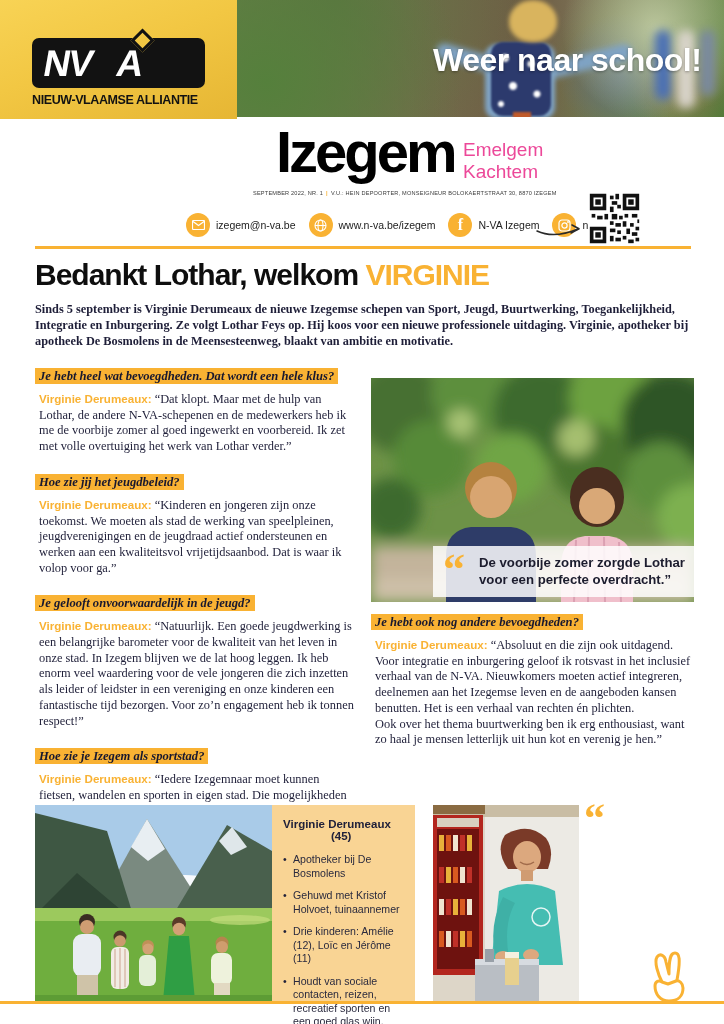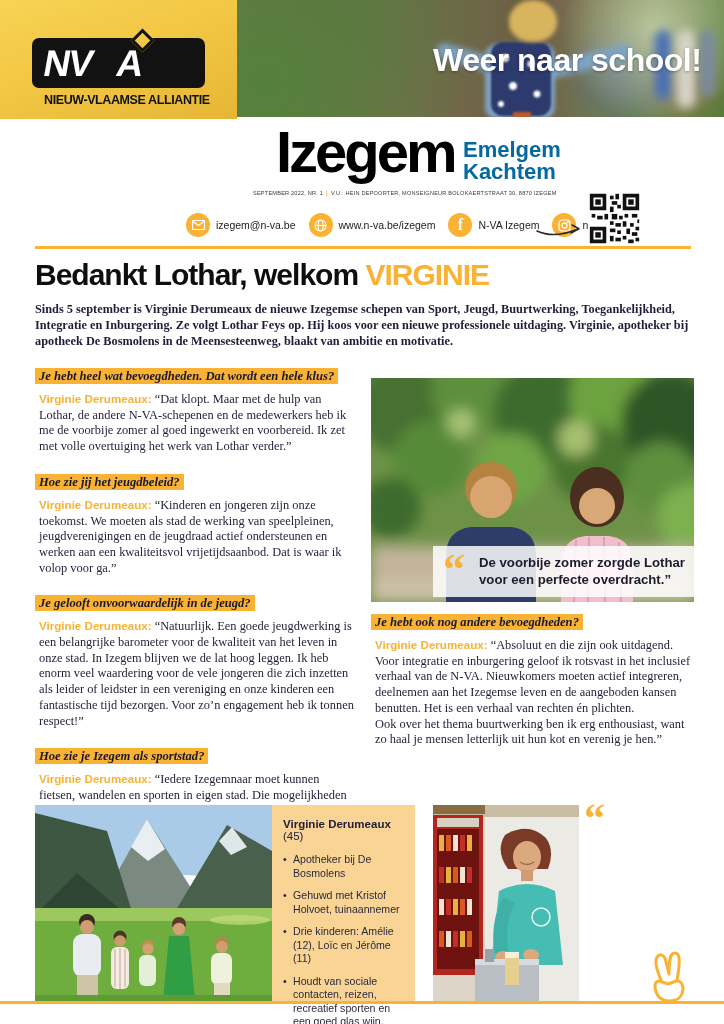--- a/index.html
+++ b/index.html
@@ -21,21 +21,21 @@
     display:flex; align-items:center; justify-content:flex-start;
     padding-left:12px; overflow:visible;
   }
   .nva-letters { font-weight:bold; font-size:37px; color:#fff; letter-spacing:-2px;
     transform:skewX(-10deg); line-height:1; }
   .nva-a { margin-left:26px; }
   .nva-diamond {
     position:absolute; left:102px; top:-6px; width:17px; height:17px;
     background:#f2c743; border:3px solid #121212; transform:rotate(45deg);
   }
-  .nva-sub { position:absolute; left:44px; top:93px; width:180px;
+  .nva-sub { position:absolute; left:32px; top:93px; width:180px;
     font-size:12.5px; font-weight:bold; color:#121212; letter-spacing:-0.4px; white-space:nowrap; }
   .header-photo {
     position:absolute; left:237px; top:0; width:487px; height:117px; overflow:hidden;
     background:
       radial-gradient(circle at 6% 70%, #55803c 0%, rgba(85,128,60,0) 42%),
       radial-gradient(circle at 20% 0%, #5d7342 0%, rgba(93,115,66,0) 50%),
       radial-gradient(circle at 86% 25%, rgba(200,210,170,0.85) 0%, rgba(200,210,170,0) 22%),
       radial-gradient(circle at 79% 65%, rgba(90,110,170,0.55) 0%, rgba(90,110,170,0) 16%),
       radial-gradient(circle at 92% 75%, rgba(215,120,110,0.4) 0%, rgba(215,120,110,0) 12%),
       radial-gradient(circle at 100% 95%, #4c7a36 0%, rgba(76,122,54,0) 38%),
@@ -63,22 +63,22 @@
   .bgkid.k1 { left:418px; width:16px; height:70px; background:#4a6fb5; }
   .bgkid.k2 { left:440px; width:18px; height:78px; background:#d8d3c9; }
   .bgkid.k3 { left:463px; width:15px; height:66px; background:#7a89a0; }
   .banner-title {
     position:absolute; left:196px; top:42px; font-size:32px; font-weight:bold; color:#fff;
     letter-spacing:-0.5px; text-shadow:0 1px 3px rgba(0,0,0,0.35); white-space:nowrap;
   }
   
   .mast-title { position:absolute; left:276px; top:122px; font-size:58px; font-weight:bold;
     color:#000; letter-spacing:-3px; line-height:1.05; }
-  .mast-region { position:absolute; left:463px; top:139px; font-size:22px; font-weight:bold;
-    color:#0369a1; line-height:22px; }
+  .mast-region { position:absolute; left:463px; top:139px; font-size:19px; font-weight:normal;
+    color:#ec4899; line-height:22px; }
   .mast-meta { position:absolute; left:253px; top:190px; font-size:5.6px; color:#3a3a3a;
     letter-spacing:0.2px; white-space:nowrap; }
   .mast-meta .sep { color:#f9b233; font-weight:bold; margin:0 3px; }
   .contacts { position:absolute; left:186px; top:213px; display:flex; align-items:center; gap:13px; }
   .contact { display:flex; align-items:center; gap:6px; cursor:pointer; }
   .ci { width:24px; height:24px; border-radius:50%; background:#f9b233; position:relative;
     display:flex; align-items:center; justify-content:center; color:#fff; flex:0 0 auto; }
   .contact-label { font-size:10.5px; color:#222; }
   .fb-f { font-family:"Liberation Serif",serif; font-weight:bold; font-size:16px; color:#fff; }
   .qr { position:absolute; left:588px; top:192px; width:53px; height:53px; background:#fff; }
@@ -109,21 +109,21 @@
   .photo-quote { position:absolute; left:62px; right:0; bottom:5px;
     background:rgba(255,255,255,0.84); padding:9px 8px 9px 46px; }
   .pq-glyph { position:absolute; left:10px; top:4px; font-family:"Liberation Serif",serif;
     font-weight:bold; font-size:44px; line-height:0.9; color:#f9b233; }
   .pq-text { font-size:13.2px; font-weight:bold; color:#1c1c2e; line-height:16.5px; }
   
   .photo-family { position:absolute; left:35px; top:805px; width:237px; height:198px; overflow:hidden; }
   .profile-box { position:absolute; left:272px; top:805px; width:143px; height:198px;
     background:#f9d494; padding:13px 11px; }
   .profile-name { font-size:11.5px; font-weight:bold; color:#21213a; }
-  .profile-name .age { font-weight:normal; }
+  .profile-name .age { font-weight:bold;margin-left:48px; }
   .profile-list { list-style:none; margin-top:11px; }
   .profile-list li { position:relative; padding-left:10px; font-size:10.6px;
     line-height:13.5px; color:#2a2a3e; margin-bottom:9px; }
   .profile-list li::before { content:"•"; position:absolute; left:0; top:0; color:#21213a; }
   .photo-woman { position:absolute; left:433px; top:805px; width:146px; height:198px; overflow:hidden; }
   .side-quote { position:absolute; left:584px; top:800px; width:134px; }
   .sq-glyph { position:absolute; left:0; top:0; font-family:"Liberation Serif",serif;
     font-weight:bold; font-size:42px; line-height:0.9; color:#f9b233; }
   .sq-text { margin:16px 0 0 24px; font-size:13px; font-weight:bold; line-height:16.5px;
     color:#16162e; }

